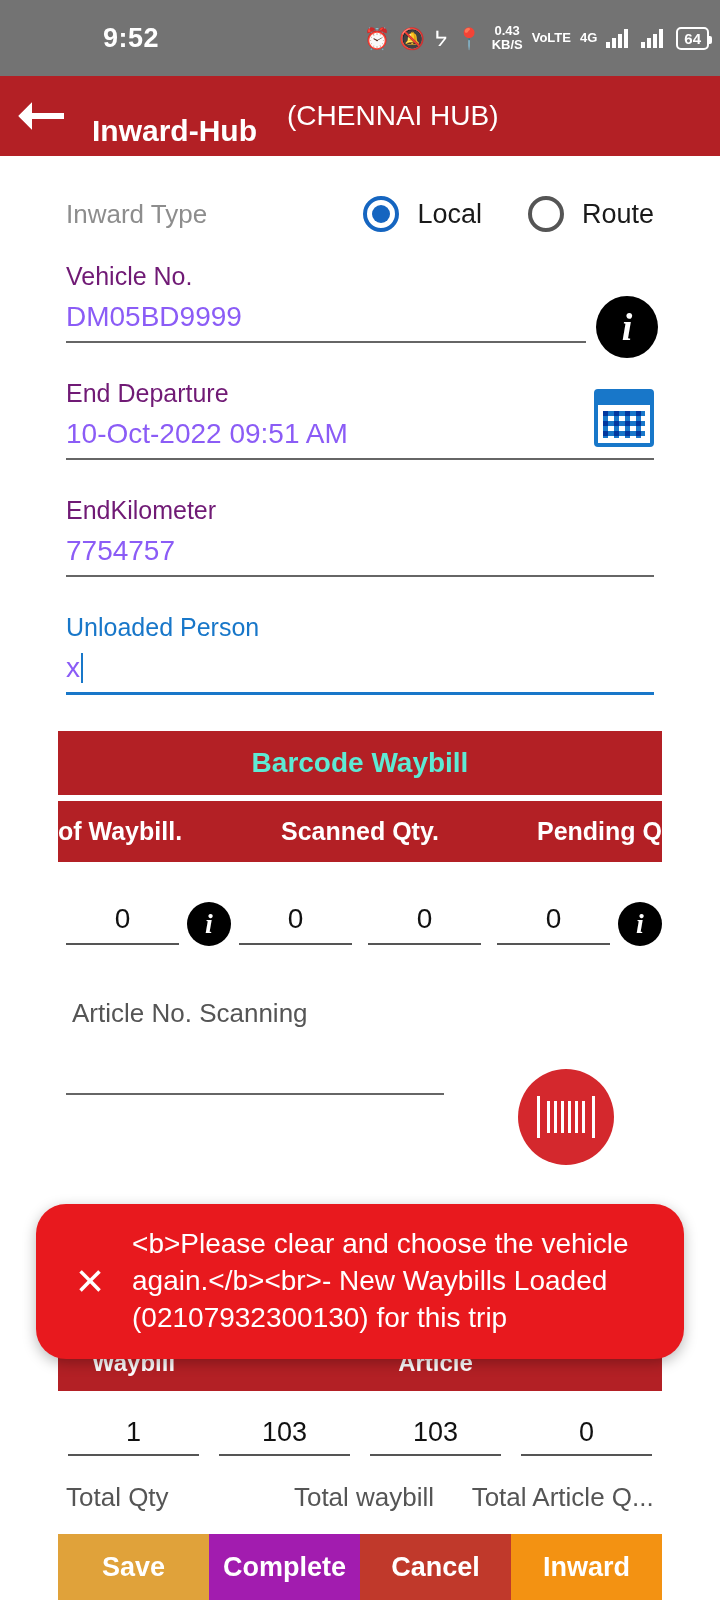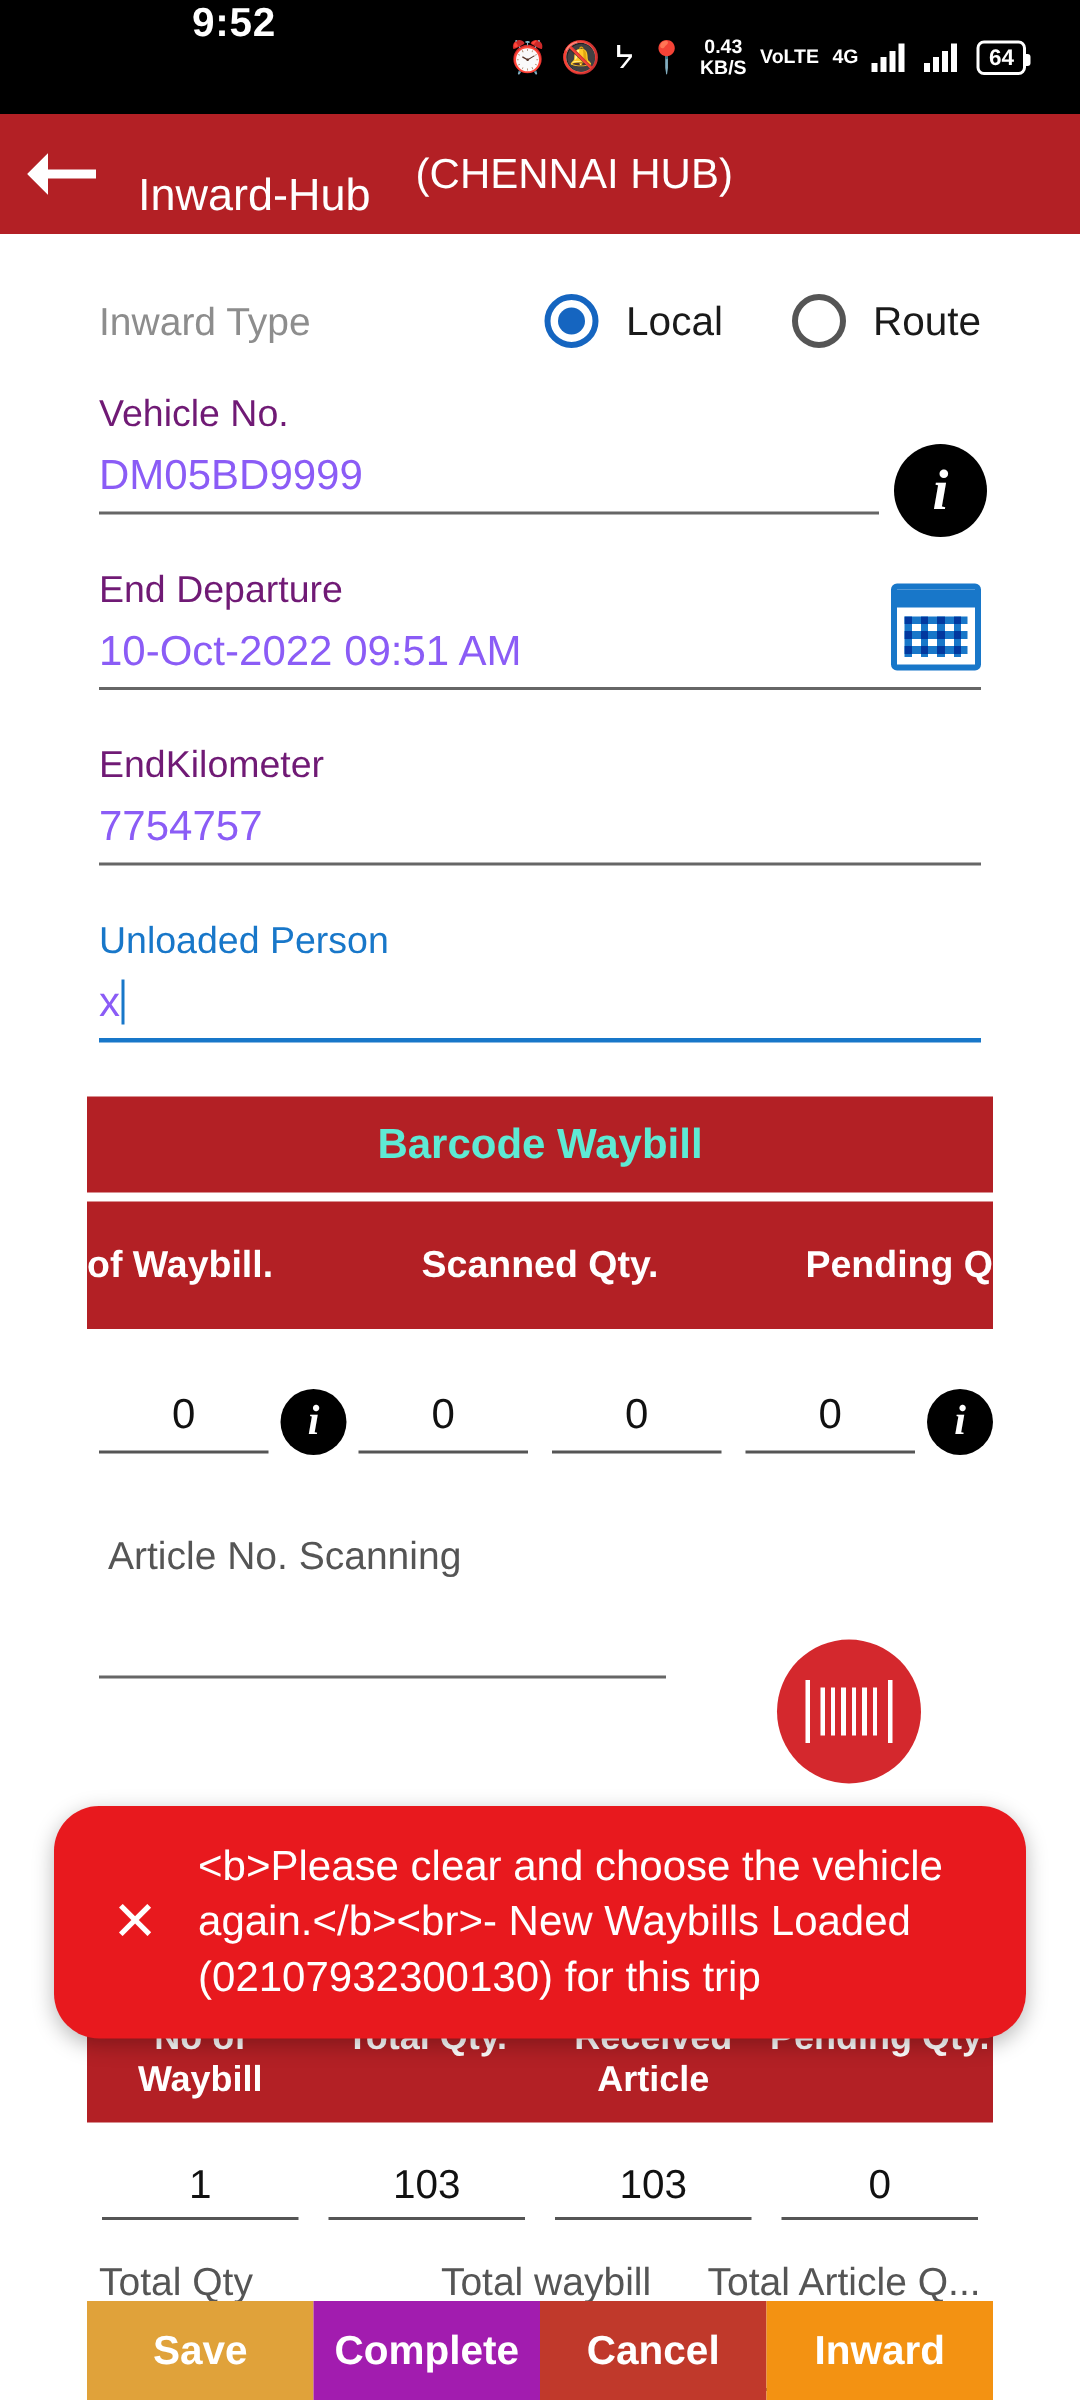--- a/index.html
+++ b/index.html
@@ -13,23 +13,24 @@
   .screen {
     position: relative;
     width: 720px;
     height: 1600px;
     background: #ffffff;
   }
 
   
   .statusbar {
     height: 76px;
-    background: #000000;
-    display: flex;
-    padding: 0 36px;
+    background: #737373;
+    display: flex;
+    align-items: center;
+    padding: 0 11px;
     color: #ffffff;
   }
   .status-time {
     font-size: 27px;
     font-weight: bold;
     margin-left: 92px;
     letter-spacing: .5px;
   }
   .status-icons {
     margin-left: auto;
@@ -90,21 +91,21 @@
     position:absolute; left:6px; top:14px;
     width:38px;height:6px;background:#fff;
   }
   .back-arrow::after{
     content:"";
     position:absolute; left:2px; top:17px;
     width:20px;height:20px;background:#fff;
     transform: translateY(-50%) rotate(45deg);
     clip-path: polygon(0 0, 0 100%, 100% 100%);
   }
-  .appbar-title { font-size: 30px; font-weight: normal; margin-top: 29px; }
+  .appbar-title { font-size: 30px; font-weight: bold; margin-top: 29px; }
   .appbar-sub { font-size: 28px; margin-left: 30px; font-weight: normal;}
 
   
   .content { padding: 0 0 0 0; position: relative; }
 
   .inward-type-row {
     display: flex;
     align-items: center;
     margin-top: 40px;
     padding: 0 66px;
@@ -196,21 +197,21 @@
     font-weight: bold;
     padding: 16px 0;
   }
   .table-head {
     margin: 6px 58px 0 58px;
     background: #b32025;
     color: #fff;
     display: flex;
     font-size: 25px;
     font-weight: bold;
-    padding: 28px 0;
+    padding: 16px 0;
   }
   .table-head span { flex: 1; text-align: center; white-space: nowrap; }
   .table-head.overflow span:first-child { text-align: left; }
   .table-head.overflow span:last-child { text-align: right; }
 
   .num-row {
     display: flex;
     align-items: center;
     margin: 40px 58px 0 58px;
     position: relative;

